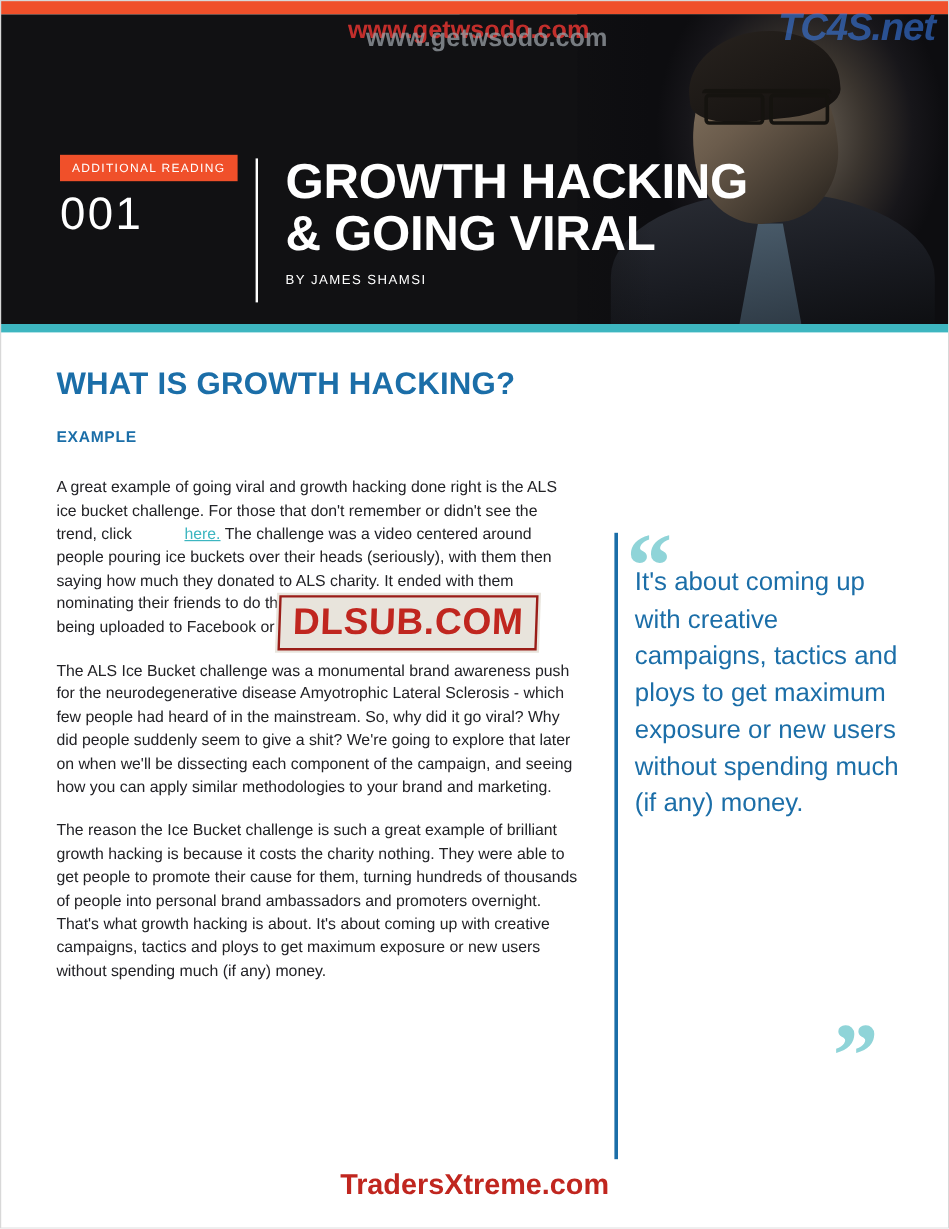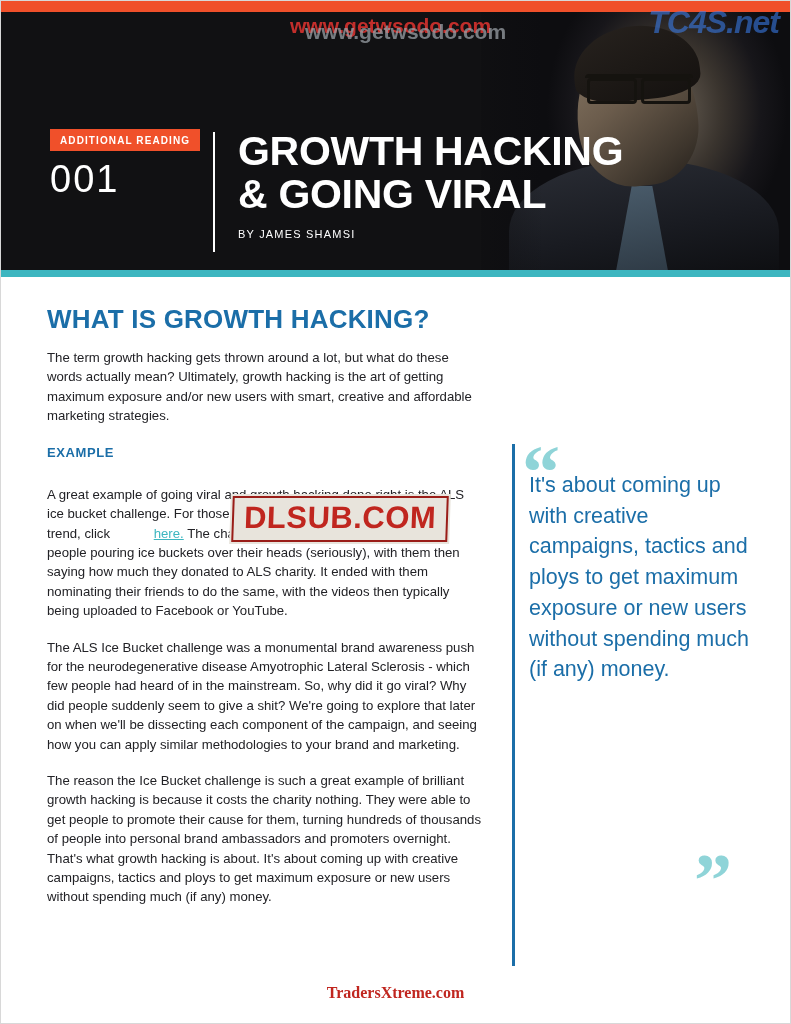--- a/index.html
+++ b/index.html
@@ -103,21 +103,21 @@
     width: 160px; height: 258px;
     background: linear-gradient(to right, #111113 0%, rgba(17,17,19,0.85) 40%, rgba(17,17,19,0) 100%);
   }
 
   .badge {
     position: absolute;
     top: 117px; left: 50px;
     background: #f0502a;
     color: #ffffff;
     font-size: 10px;
-    font-weight: bold;
+    font-weight: normal;
     letter-spacing: 1.1px;
     padding: 6px 10px 5px 10px;
   }
   .issue-number {
     position: absolute;
     top: 146px; left: 50px;
     color: #ffffff;
     font-size: 38px;
     font-weight: 400;
     letter-spacing: 2px;
@@ -271,23 +271,23 @@
     border: 2px solid #9a1d18;
     padding: 2px 10px 4px 10px;
     letter-spacing: 0.5px;
     transform: skewX(-2deg);
     box-shadow: 0 0 0 2px #e8e4dc;
   }
   .wm-traders {
     bottom: 22px; left: 50%;
     transform: translateX(-50%);
     color: #c0261f;
-    font-size: 16px;
-    font-weight: bold;
-    font-family: Liberation Serif, serif;
+    font-size: 24px;
+    font-weight: bold;
+    font-family: Liberation Sans, sans-serif;
     text-shadow:
       -1px -1px 0 #ffffff, 1px -1px 0 #ffffff,
       -1px 1px 0 #ffffff, 1px 1px 0 #ffffff;
   }
   
   .page-border {
     position: absolute;
     top: 0; left: 0;
     width: 789px; height: 1022px;
     border: 1px solid #d8d8d8;
@@ -321,21 +321,20 @@
     <div class="hero-byline">BY JAMES SHAMSI</div>
   </div>
 
   <div class="teal-rule"></div>
 
   <div class="content">
 
     <div class="section-title">WHAT IS GROWTH HACKING?</div>
 
     <div class="col-left">
-      <p>The term growth hacking gets thrown around a lot, but what do these words actually mean? Ultimately, growth hacking is the art of getting maximum exposure and/or new users with smart, creative and affordable marketing strategies.</p>
 
       <div class="sub-head">EXAMPLE</div>
 
       <p><span>A great example of going viral and growth hacking done right is the ALS ice bucket challenge. For those that don't remember or didn't see the trend, click </span><a class="inline-link" href="#">here.</a><span> The challenge was a video centered around people pouring ice buckets over their heads (seriously), with them then saying how much they donated to ALS charity. It ended with them nominating their friends to do the same, with the videos then typically being uploaded to Facebook or YouTube.</span></p>
 
       <p>The ALS Ice Bucket challenge was a monumental brand awareness push for the neurodegenerative disease Amyotrophic Lateral Sclerosis - which few people had heard of in the mainstream. So, why did it go viral? Why did people suddenly seem to give a shit? We're going to explore that later on when we'll be dissecting each component of the campaign, and seeing how you can apply similar methodologies to your brand and marketing.</p>
 
       <p>The reason the Ice Bucket challenge is such a great example of brilliant growth hacking is because it costs the charity nothing. They were able to get people to promote their cause for them, turning hundreds of thousands of people into personal brand ambassadors and promoters overnight. That's what growth hacking is about. It's about coming up with creative campaigns, tactics and ploys to get maximum exposure or new users without spending much (if any) money.</p>
     </div>
 

